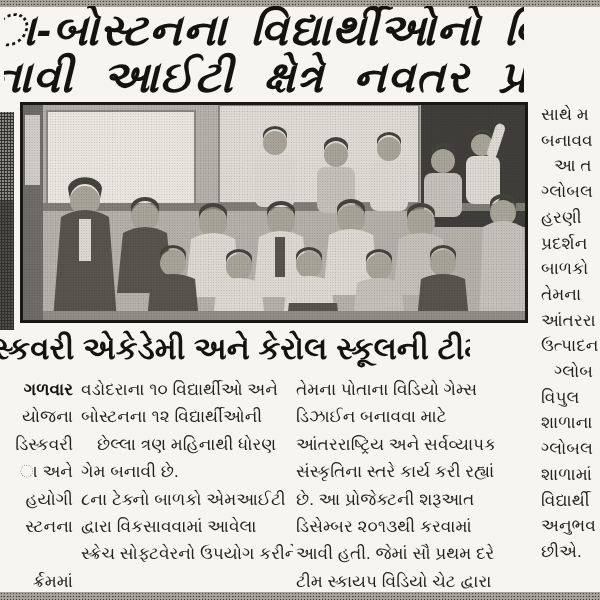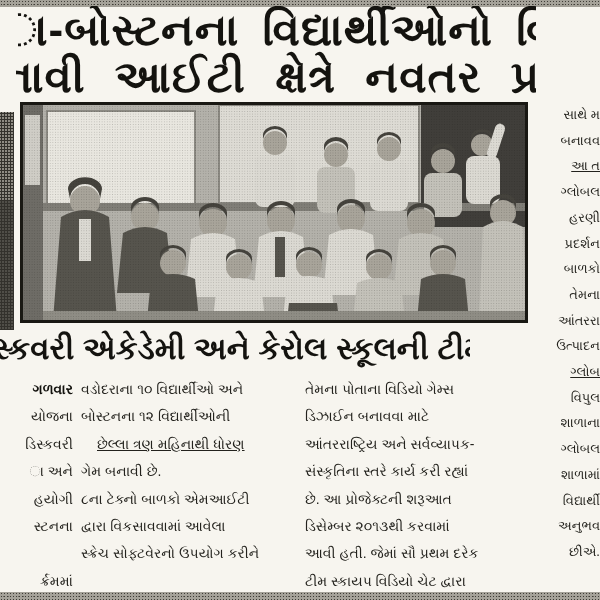--- a/index.html
+++ b/index.html
@@ -16,22 +16,23 @@
       radial-gradient(circle,#3f3d37 0.9px,transparent 1px),
       radial-gradient(circle,#6b6860 0.9px,transparent 1px);
     background-size:3px 3px,5px 5px;
     background-position:0 0,1px 2px;
   }
   #top-strip{top:0;height:7px;}
   #bottom-strip{top:592px;height:8px;}
 
   
   #headline{
-    position:absolute;left:16px;top:6px;width:520px;height:96px;
+    position:absolute;left:4px;top:6px;width:520px;height:96px;
     overflow:hidden;
+    font-style:italic;
   }
   .headline-line{
     white-space:nowrap;font-weight:bold;color:#14130f;
     font-size:44px;line-height:47px;letter-spacing:1px;
   }
   #headline-line1{margin-left:-14px;word-spacing:10px;}
   #headline-line2{margin-left:-16px;word-spacing:16px;}
 
   
   #photo-frame{
@@ -57,36 +58,36 @@
   #subheadline{
     position:absolute;left:0;top:328px;width:470px;height:44px;
     overflow:hidden;white-space:nowrap;
     font-size:31px;line-height:42px;font-weight:bold;color:#14130f;
     margin-left:0;text-indent:-7px;
   }
 
   
   .body-col{position:absolute;top:376px;overflow:hidden;}
   .body-col .line{
-    font-size:14px;line-height:27.4px;white-space:nowrap;
+    font-size:17px;line-height:27.4px;white-space:nowrap;
     color:#23221d;
   }
   #col-left{left:0;width:73px;height:216px;text-align:right;}
   #col-middle{left:81px;width:212px;height:216px;}
-  #col-right{left:305px;width:198px;height:216px;}
+  #col-right{left:296px;width:198px;height:216px;}
   .line.bold{font-weight:bold;color:#14130f;}
-  .line.indent{padding-left:16px;text-decoration:underline;}
+  .line.indent{padding-left:16px;}
 
   
   #col-far-right{
     position:absolute;left:541px;top:102px;width:59px;height:490px;
     overflow:hidden;
   }
   #col-far-right .line{
-    font-size:13px;line-height:25.7px;white-space:nowrap;color:#23221d;text-align:right;
+    font-size:17px;line-height:25.7px;white-space:nowrap;color:#23221d;
   }
   #col-far-right .line.indent{padding-left:13px;}
 
   svg .head{fill:#a8a49a;}
   svg .hair{fill:#45433d;}
   svg .shirt{fill:#dbd9d2;}
   svg .shirt2{fill:#c3c1b9;}
   svg .darkcloth{fill:#56544d;}
 </style>
 </head>

